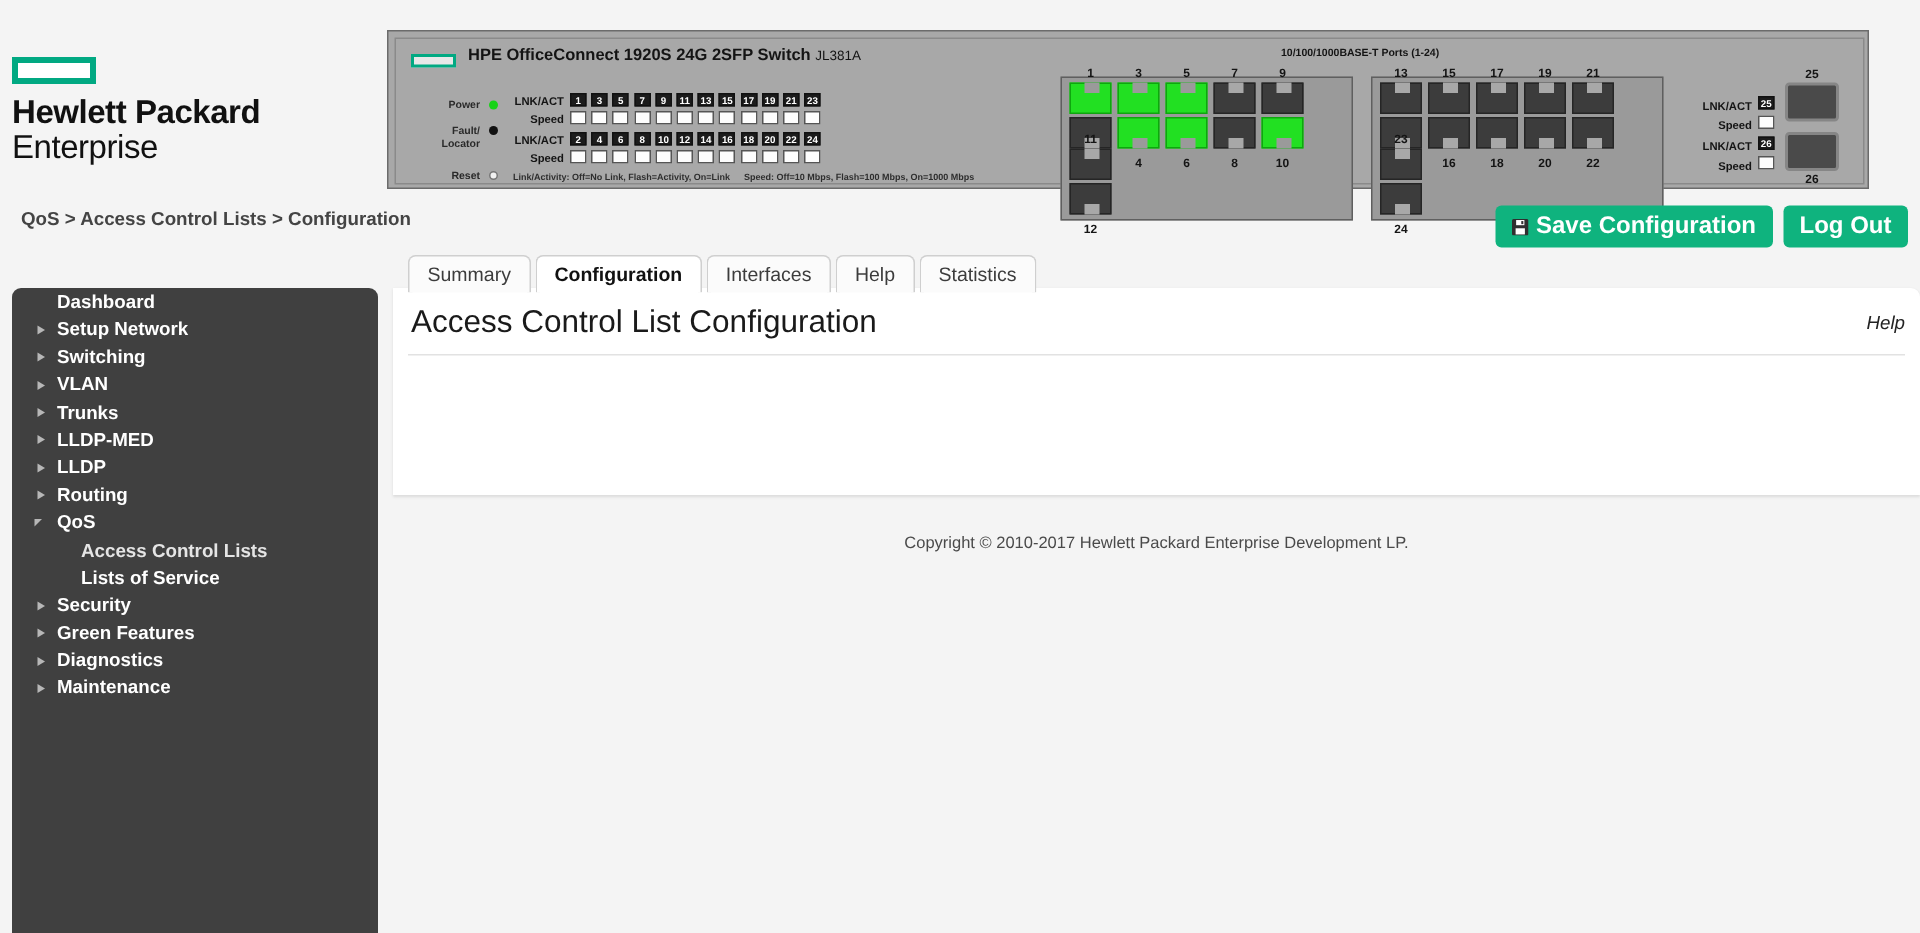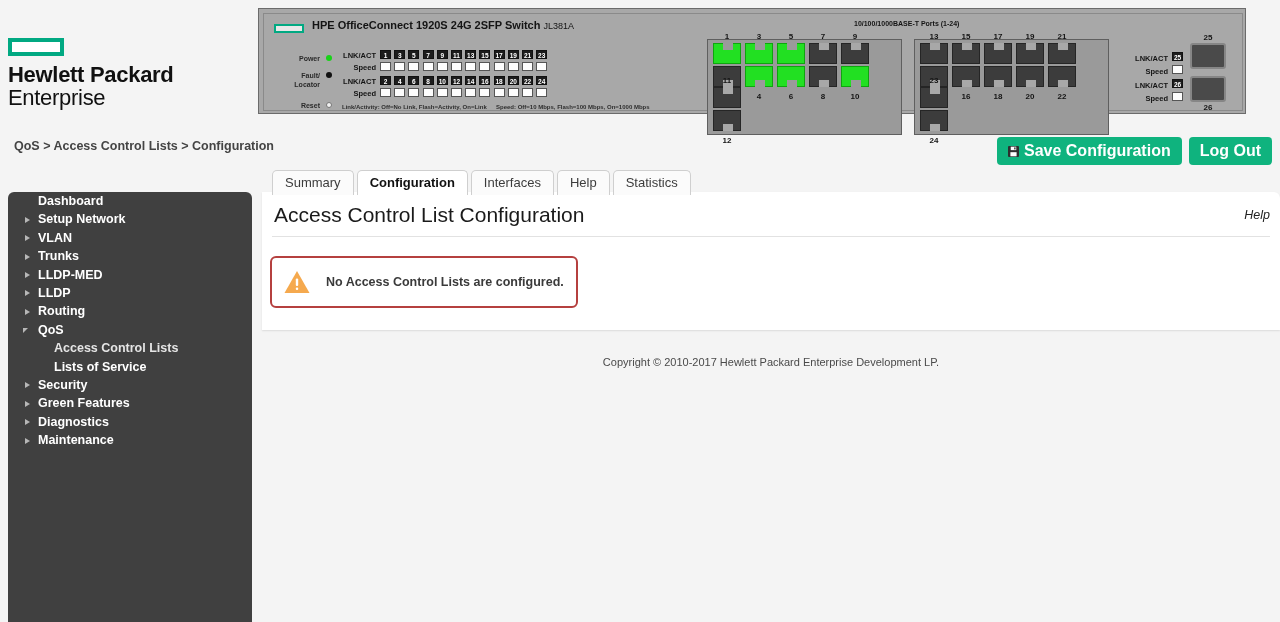--- a/index.html
+++ b/index.html
@@ -30,21 +30,21 @@
   }
   #hpe-logo-text {
     font-size: 22px; line-height: 23px;
     color: #111111; letter-spacing: -0.3px;
   }
   #hpe-logo-text .l1 { font-weight: bold; display:block; }
   #hpe-logo-text .l2 { font-weight: normal; display:block; }
 
   
   #switch-panel {
-    position: absolute; left: 258px; top: 8px;
+    position: absolute; left: 258px; top: 20px;
     width: 988px; height: 106px;
     background: #a8a8a8;
     border: 1px solid #6b6b6b;
   }
   #switch-inner {
     position: absolute; left: 4px; top: 4px;
     width: 980px; height: 98px;
     border: 1px solid #8a8a8a;
   }
   #switch-badge {
@@ -441,20 +441,21 @@
   </button>
   <button class="btn-green">
     <span>Log Out</span>
   </button>
 </div>
 
 <div id="sidebar">
   <div id="nav-list">
       <div class="nav-item"><span>Dashboard</span></div>
       <div class="nav-item"><span class="arrow collapsed"></span><span>Setup Network</span></div>
+      <div class="nav-item"><span class="arrow collapsed"></span><span>Switching</span></div>
       <div class="nav-item"><span class="arrow collapsed"></span><span>VLAN</span></div>
       <div class="nav-item"><span class="arrow collapsed"></span><span>Trunks</span></div>
       <div class="nav-item"><span class="arrow collapsed"></span><span>LLDP-MED</span></div>
       <div class="nav-item"><span class="arrow collapsed"></span><span>LLDP</span></div>
       <div class="nav-item"><span class="arrow collapsed"></span><span>Routing</span></div>
       <div class="nav-item"><span class="arrow expanded"></span><span>QoS</span></div>
       <div class="nav-item child active"><span>Access Control Lists</span></div>
       <div class="nav-item child"><span>Lists of Service</span></div>
       <div class="nav-item"><span class="arrow collapsed"></span><span>Security</span></div>
       <div class="nav-item"><span class="arrow collapsed"></span><span>Green Features</span></div>
@@ -469,25 +470,15 @@
     <div class="tab"><span>Interfaces</span></div>
     <div class="tab"><span>Help</span></div>
     <div class="tab"><span>Statistics</span></div>
   </div>
 
 <div id="content-panel">
   <div id="page-title">Access Control List Configuration</div>
   <div id="help-link">Help</div>
   <div id="title-rule"></div>
 
-  <div id="warning-box">
-    <span id="warn-icon">
-      <svg width="26" height="24" viewBox="0 0 26 24">
-        <path d="M13 1 L25.5 23 L0.5 23 Z" fill="#f5a94e"></path>
-        <rect x="11.8" y="8.5" width="2.4" height="7.5" rx="1" fill="#ffffff"></rect>
-        <rect x="11.8" y="17.5" width="2.4" height="2.4" rx="1" fill="#ffffff"></rect>
-      </svg>
-    </span>
-    <span id="warn-text">No Access Control Lists are configured.</span>
-  </div>
 </div>
 
 <div id="copyright">Copyright © 2010-2017 Hewlett Packard Enterprise Development LP.</div>
 
 </body></html>

